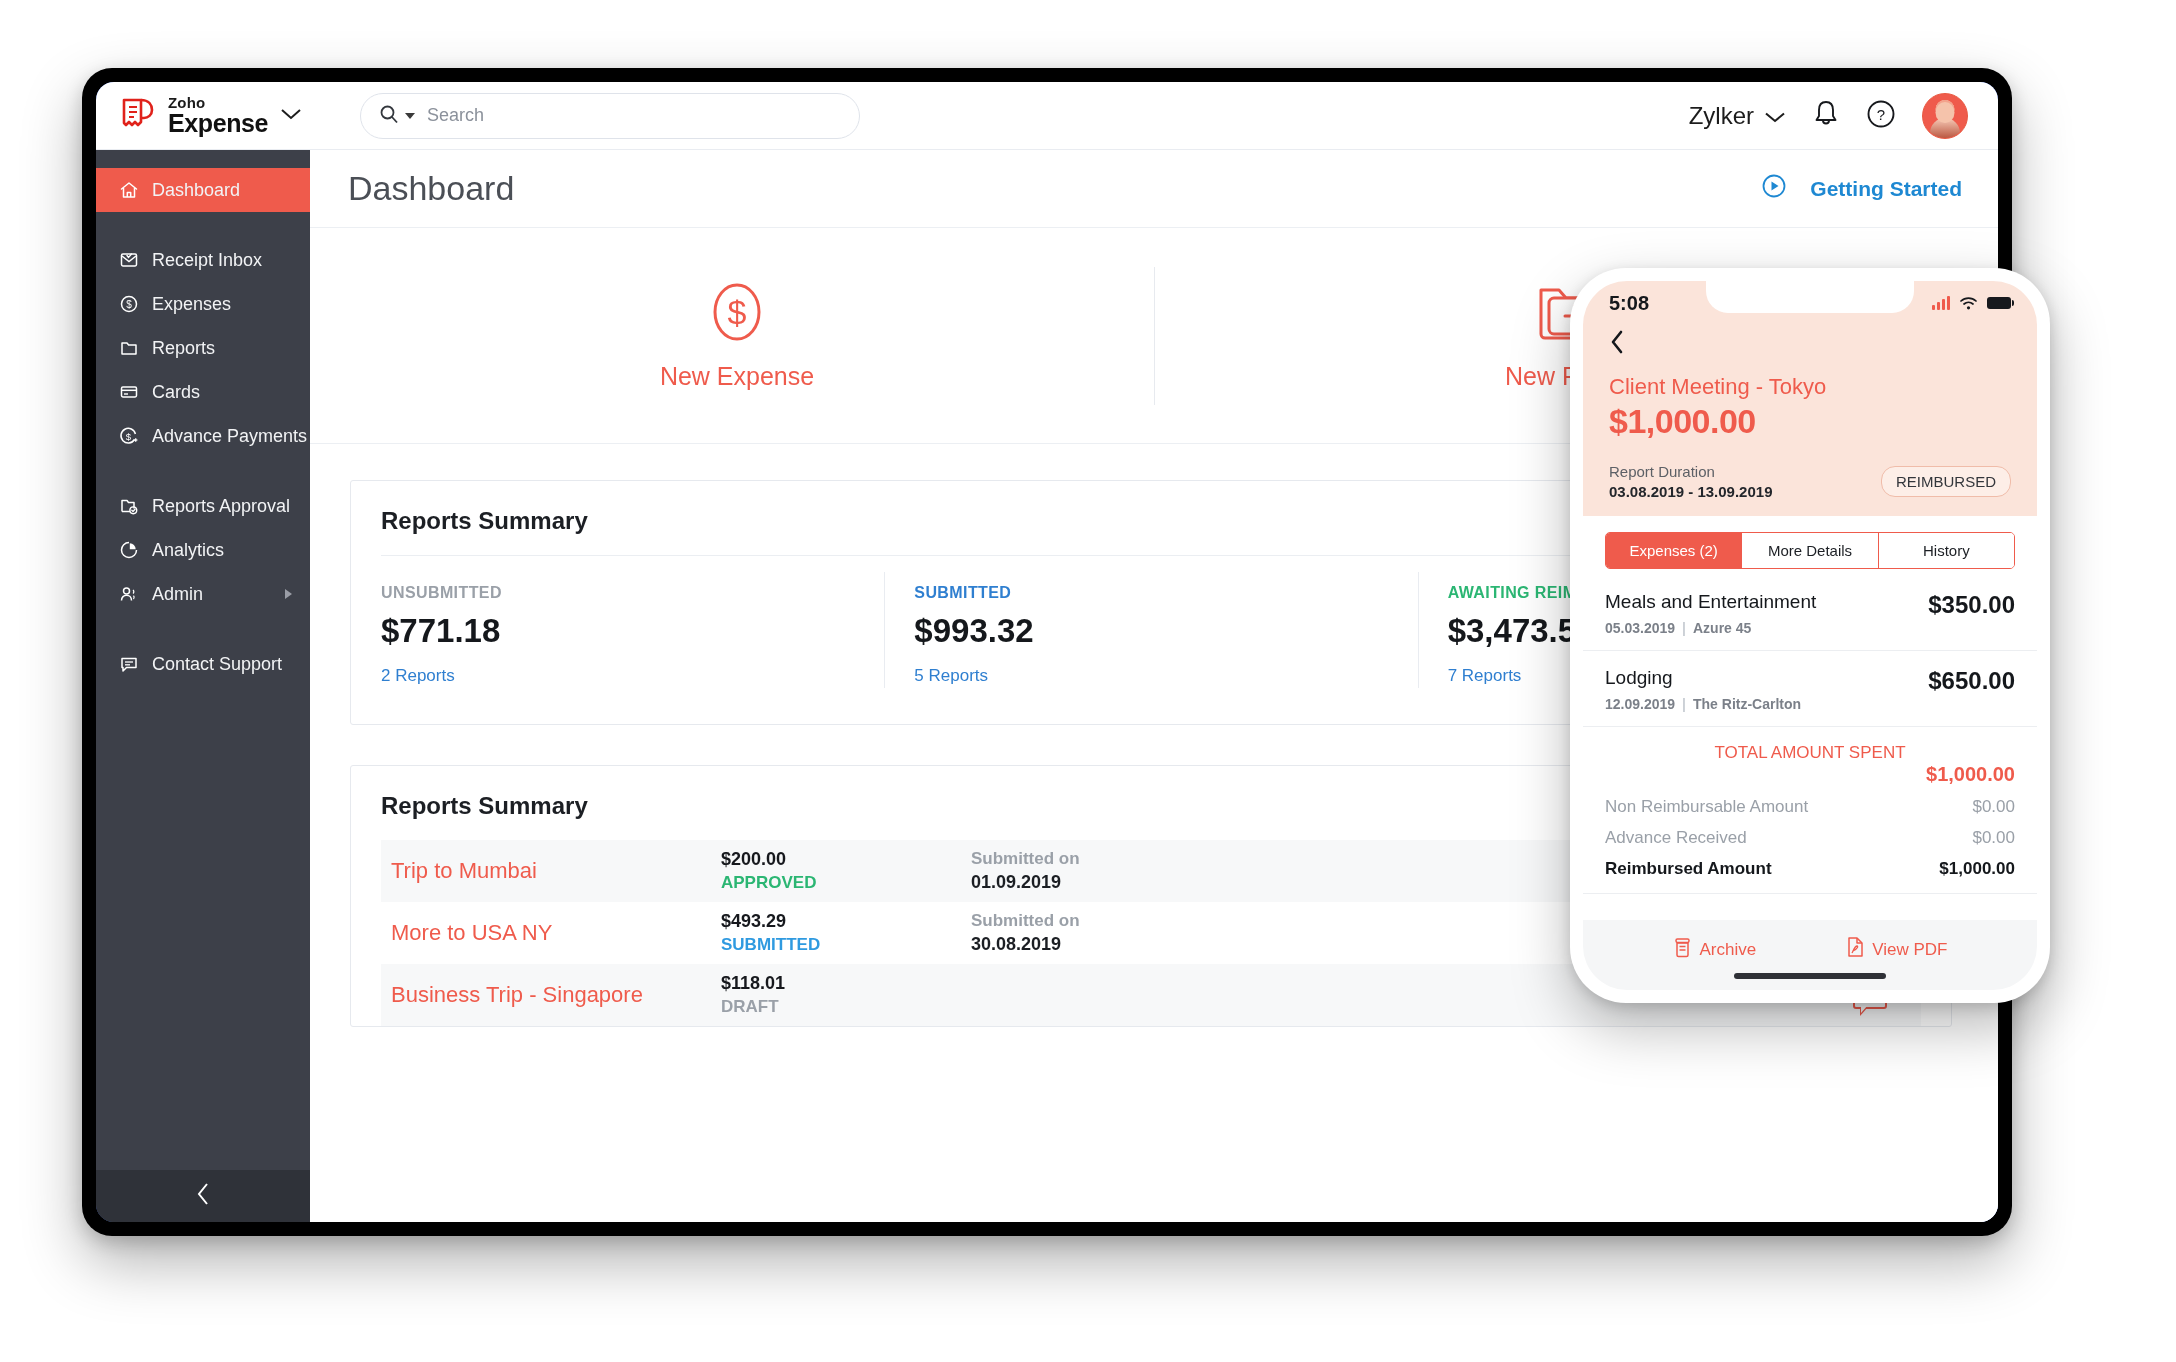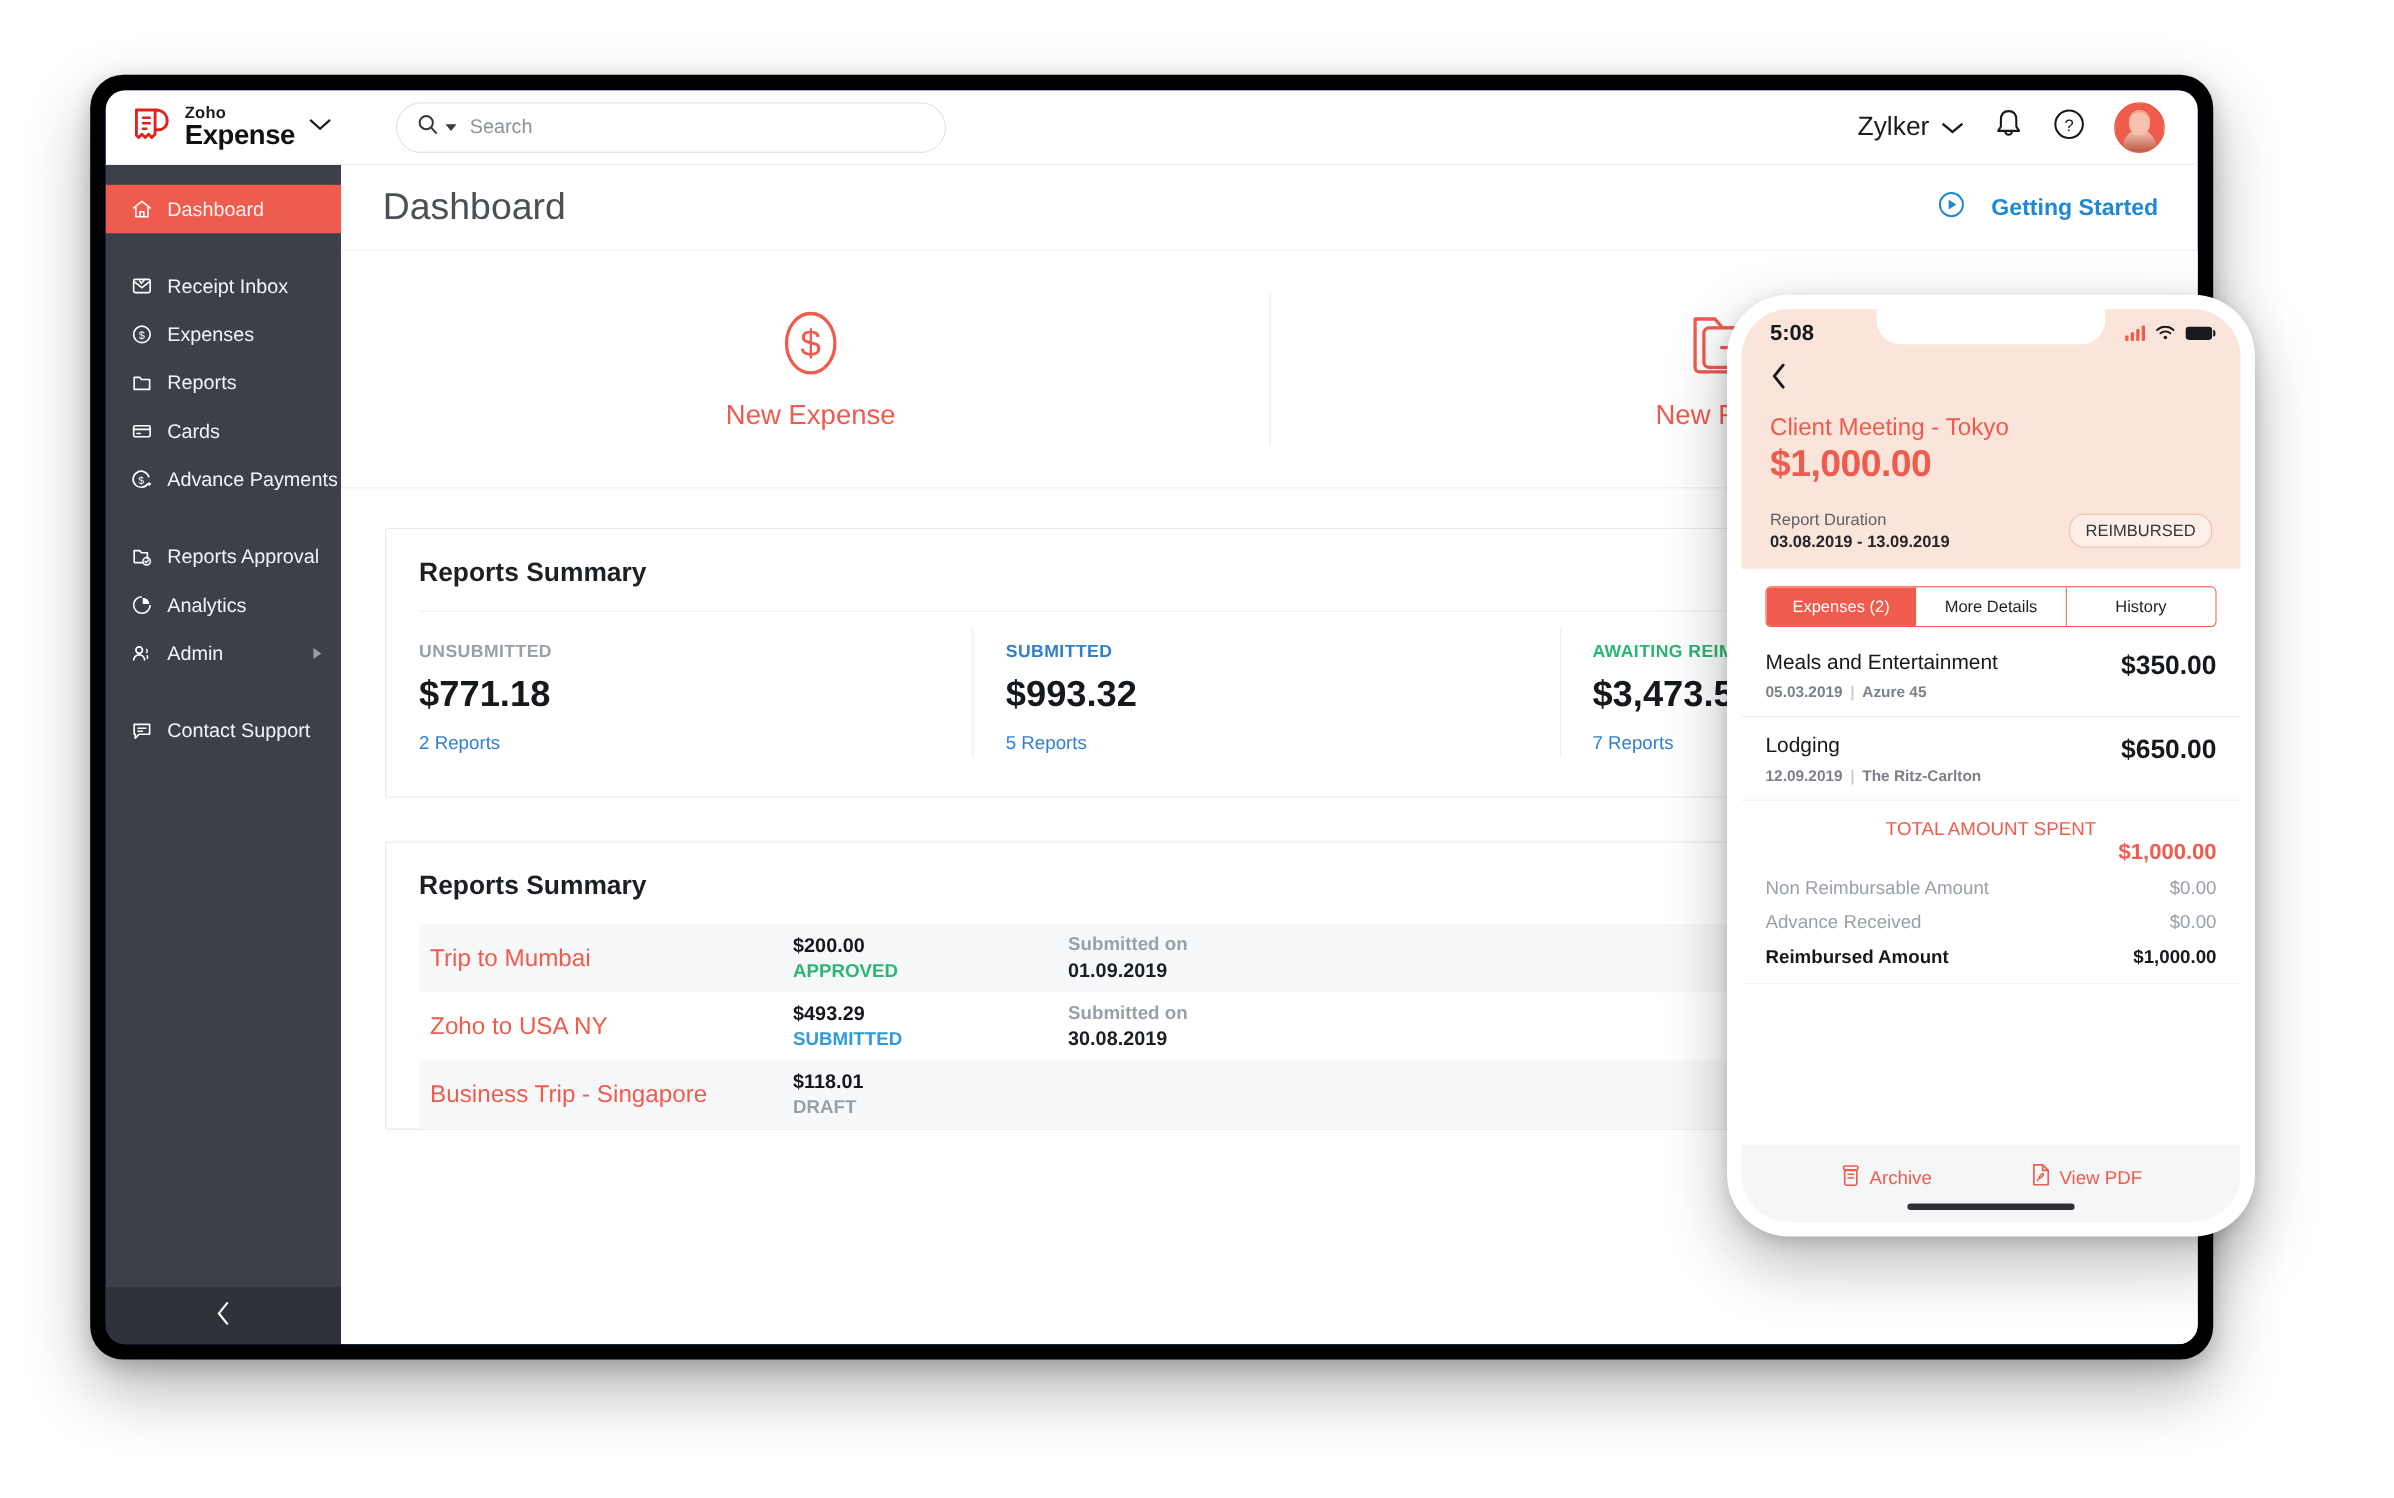--- a/index.html
+++ b/index.html
@@ -208,21 +208,21 @@
   }
   .bubble:before{
     content:""; position:absolute; left:6px; bottom:-6px;
     width:0;height:0;border-left:6px solid #fff;border-bottom:7px solid transparent; z-index:2;
   }
 
   
   #phone-frame {
     position:absolute;
     left: 1570px; top: 268px;
-    width: 480px; height: 856px;
+    width: 480px; height: 735px;
     background: #fff;
     border-radius: 56px;
     box-shadow: 0 24px 58px rgba(0,0,0,.28), 0 4px 14px rgba(0,0,0,.14);
     padding: 13px;
     z-index: 20;
   }
   #phone-screen {
     width:100%; height:100%;
     background:#fff;
     border-radius: 44px;
@@ -559,21 +559,21 @@
                   <div class="d">01.09.2019</div>
                 </div>
                 <div class="rep-comment">
                   <div class="bubble">
                       <span>0</span>
                     </div>
                 </div>
               </div>
 
               <div class="rep-row">
-                <div class="rep-name">Zoho to USA NY</div>
+                <div class="rep-name">More to USA NY</div>
                 <div class="rep-amt">
                   <div class="a">$493.29</div>
                   <div class="s" style="color:#2f9ae0">SUBMITTED</div>
                 </div>
                 <div class="rep-date">
                   <div class="t">Submitted on</div>
                   <div class="d">30.08.2019</div>
                 </div>
                 <div class="rep-comment">
                   <div class="bubble">

